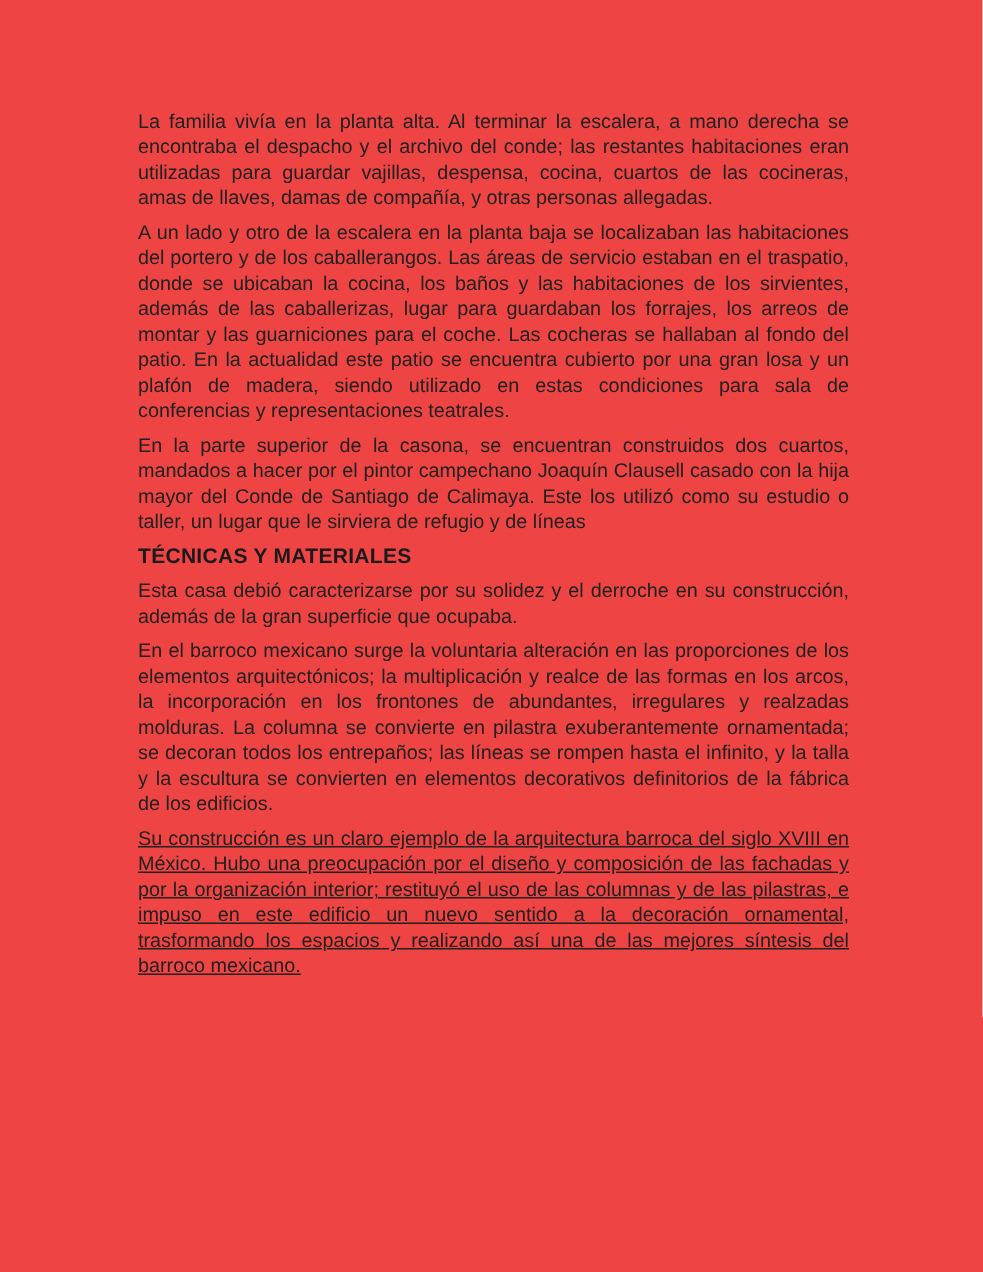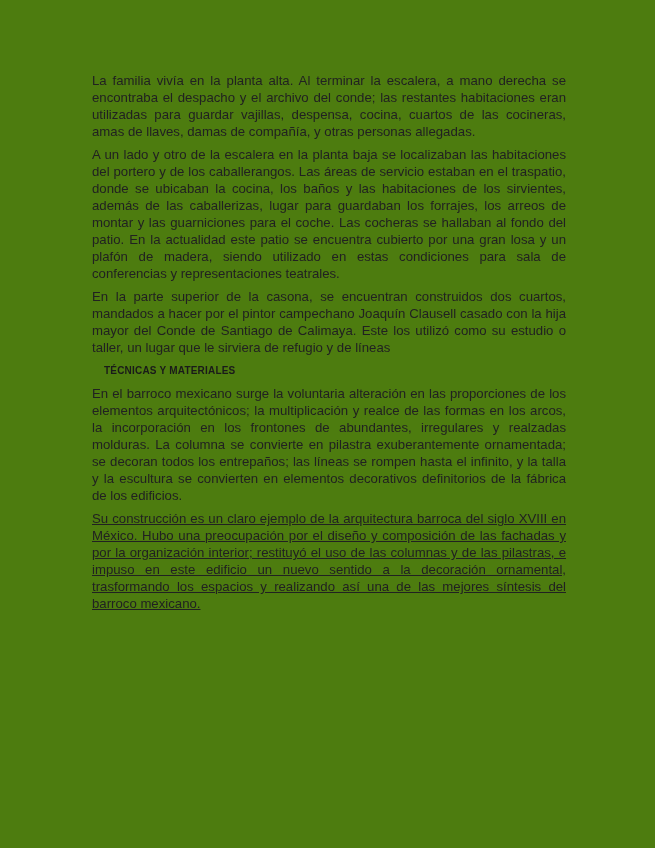--- a/index.html
+++ b/index.html
@@ -4,21 +4,21 @@
 <style>
   html, body {
     margin: 0;
     padding: 0;
     background: #ffffff;
   }
   .page {
     position: relative;
     width: 655px;
     height: 848px;
-    background: #4d7c0f;
+    background: #ef4444;
     overflow: hidden;
     font-family: "Liberation Sans", sans-serif;
   }
   .content {
     position: absolute;
     top: 72px;
     left: 92px;
     width: 474px;
     color: #212121;
   }
@@ -27,34 +27,35 @@
     font-size: 13.2px;
     line-height: 17px;
     text-align: justify;
     color: #212121;
   }
   .para:last-child {
     margin-bottom: 16px;
     text-decoration: underline;
   }
   .heading {
-    margin: 0 0 6px 12px;
-    font-size: 10px;
+    margin: 0 0 6px 0;
+    font-size: 14px;
     line-height: 17px;
     font-weight: bold;
     text-align: left;
     color: #1a1a1a;
     letter-spacing: 0.2px;
   }
 </style>
 </head>
 <body>
 
 <div class="page">
   <div class="content">
     <p class="para">La familia vivía en la planta alta. Al terminar la escalera, a mano derecha se encontraba el despacho y el archivo del conde; las restantes habitaciones eran utilizadas para guardar vajillas, despensa, cocina, cuartos de las cocineras, amas de llaves, damas de compañía, y otras personas allegadas.</p>
     <p class="para">A un lado y otro de la escalera en la planta baja se localizaban las habitaciones del portero y de los caballerangos. Las áreas de servicio estaban en el traspatio, donde se ubicaban la cocina, los baños y las habitaciones de los sirvientes, además de las caballerizas, lugar para guardaban los forrajes, los arreos de montar y las guarniciones para el coche. Las cocheras se hallaban al fondo del patio. En la actualidad este patio se encuentra cubierto por una gran losa y un plafón de madera, siendo utilizado en estas condiciones para sala de conferencias y representaciones teatrales.</p>
     <p class="para">En la parte superior de la casona, se encuentran construidos dos cuartos, mandados a hacer por el pintor campechano Joaquín Clausell casado con la hija mayor del Conde de Santiago de Calimaya. Este los utilizó como su estudio o taller, un lugar que le sirviera de refugio y de líneas</p>
     <h2 class="heading">TÉCNICAS Y MATERIALES</h2>
+    <p class="para">Esta casa debió caracterizarse por su solidez y el derroche en su construcción, además de la gran superficie que ocupaba.</p>
     <p class="para">En el barroco mexicano surge la voluntaria alteración en las proporciones de los elementos arquitectónicos; la multiplicación y realce de las formas en los arcos, la incorporación en los frontones de abundantes, irregulares y realzadas molduras. La columna se convierte en pilastra exuberantemente ornamentada; se decoran todos los entrepaños; las líneas se rompen hasta el infinito, y la talla y la escultura se convierten en elementos decorativos definitorios de la fábrica de los edificios.</p>
     <p class="para">Su construcción es un claro ejemplo de la arquitectura barroca del siglo XVIII en México. Hubo una preocupación por el diseño y composición de las fachadas y por la organización interior; restituyó el uso de las columnas y de las pilastras, e impuso en este edificio un nuevo sentido a la decoración ornamental, trasformando los espacios y realizando así una de las mejores síntesis del barroco mexicano.</p>
   </div>
 </div>
 
 </body></html>

